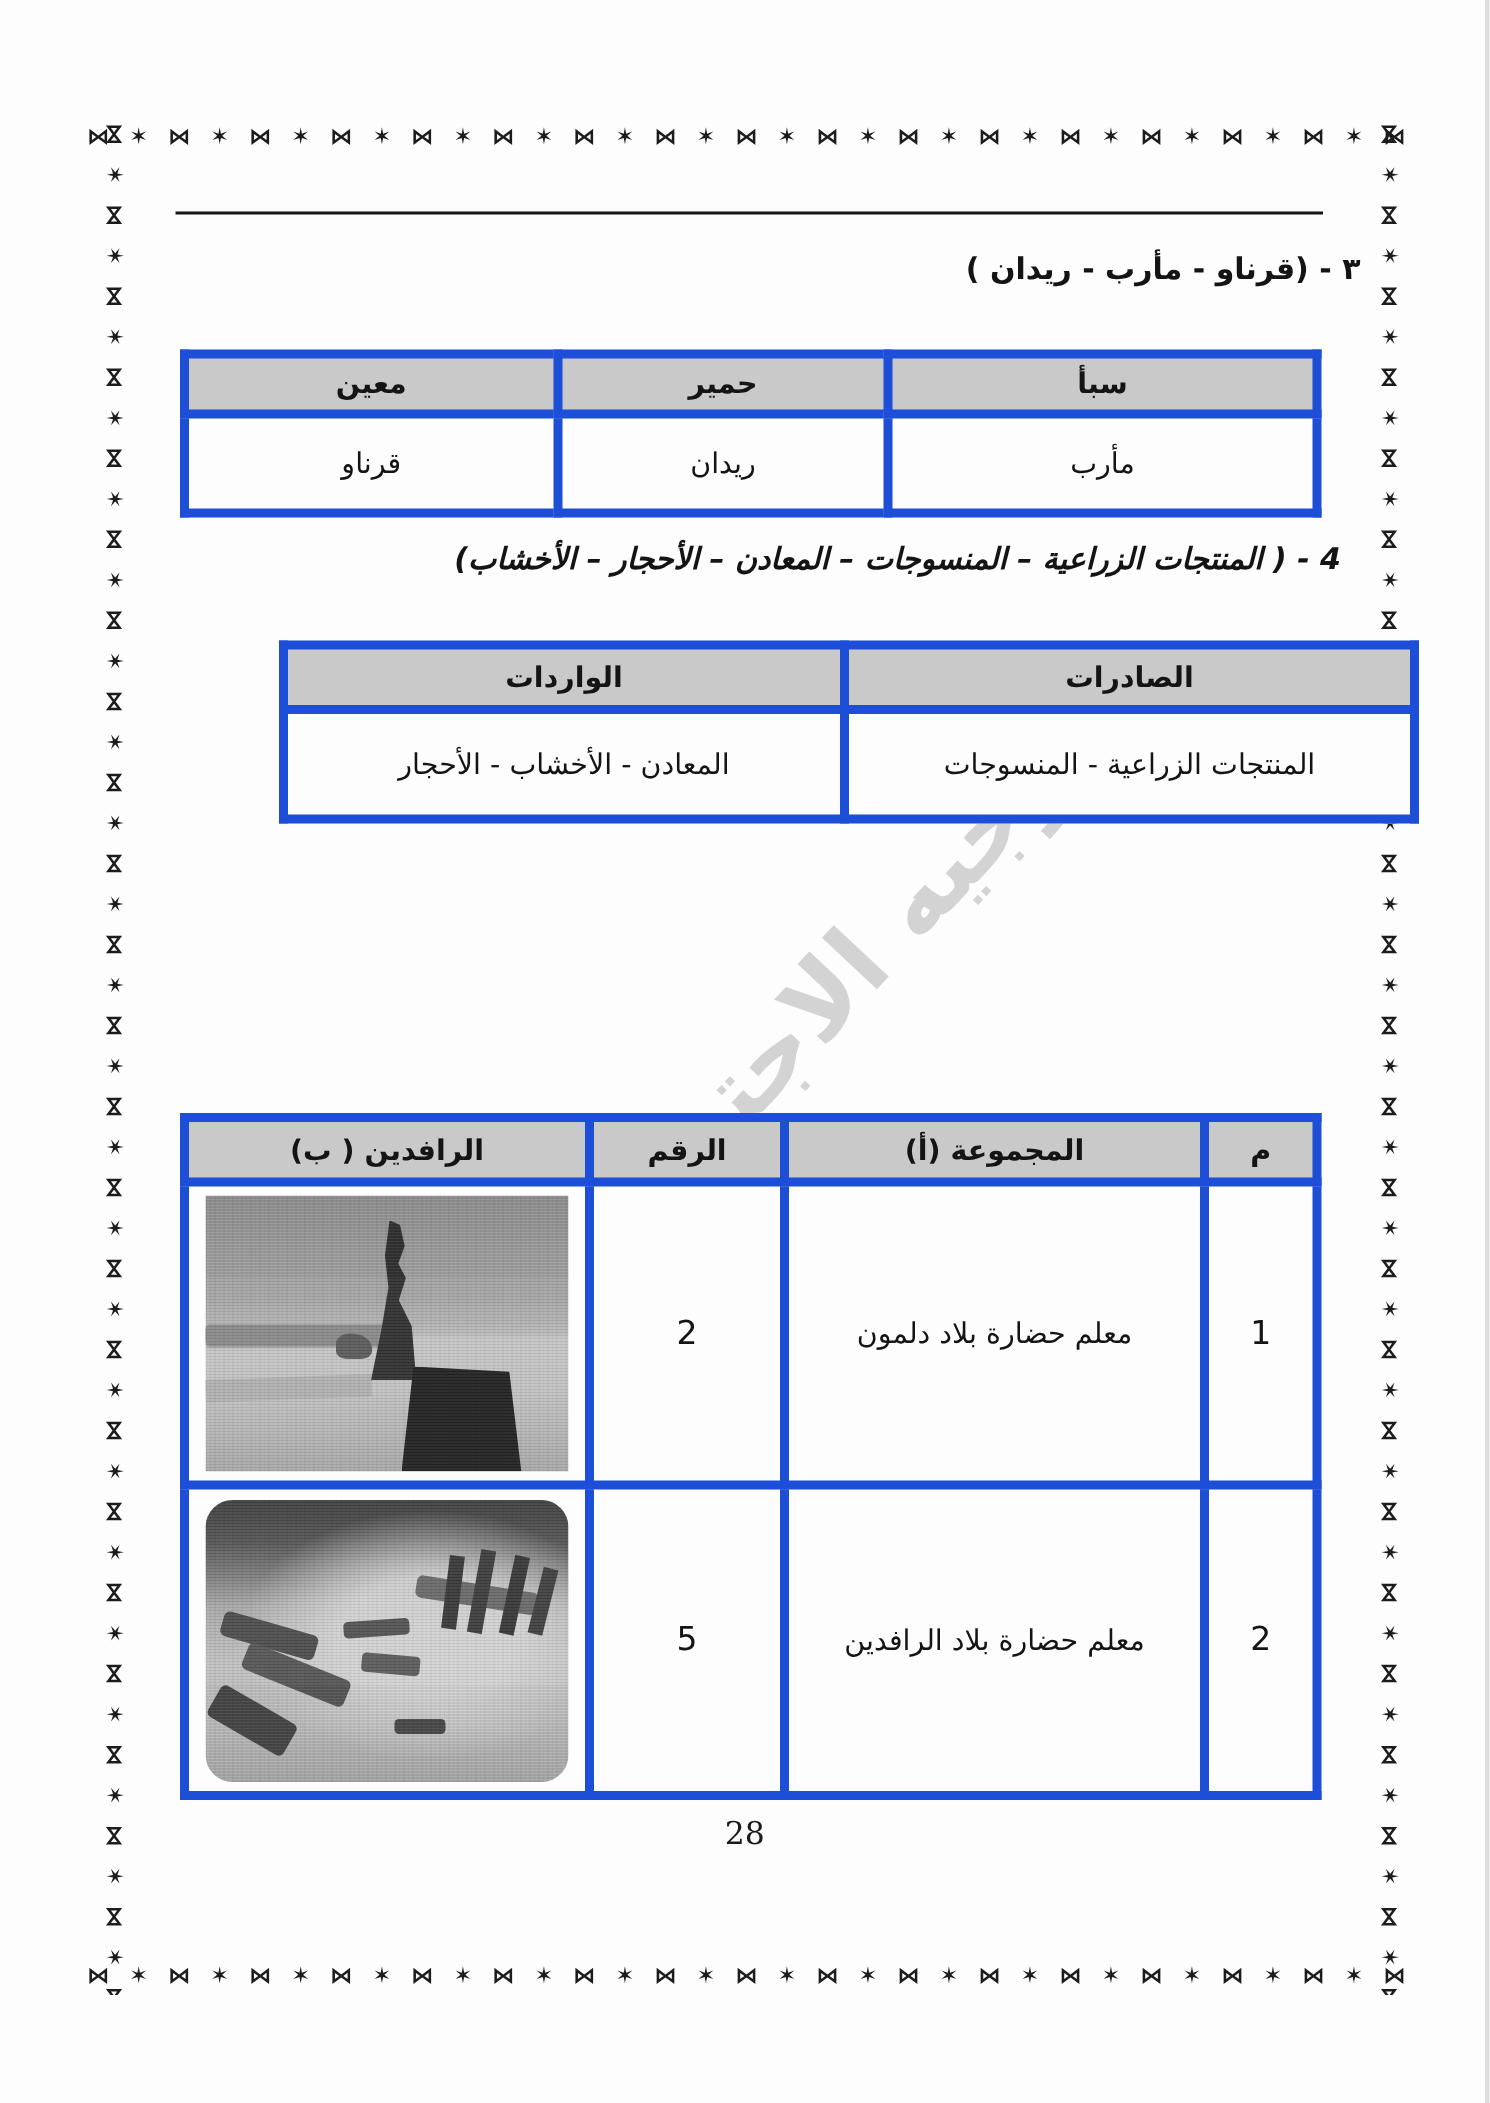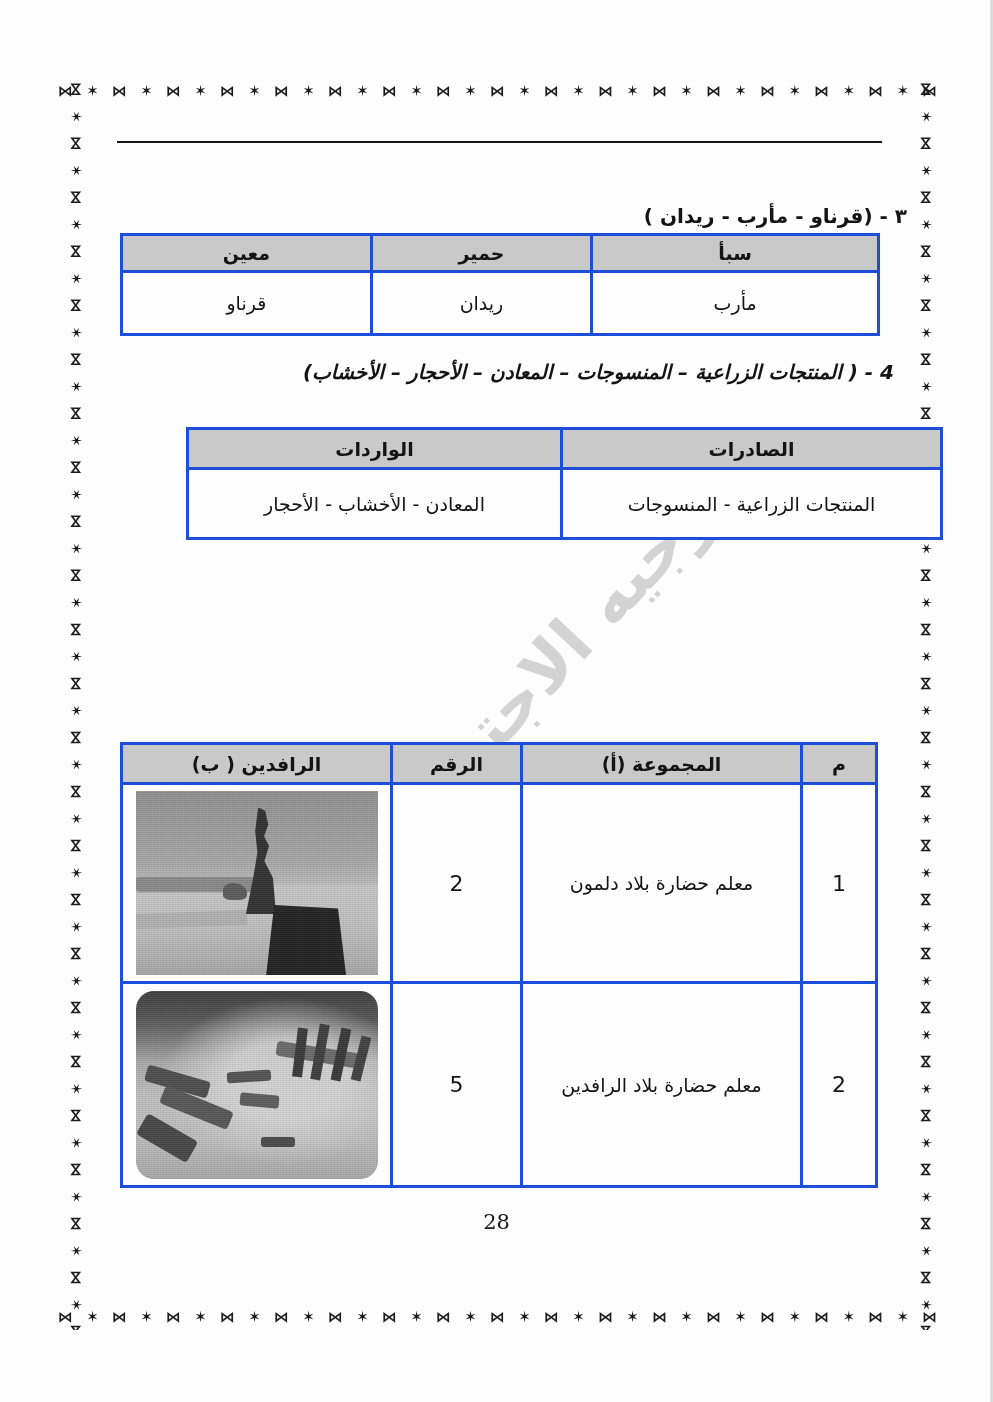--- a/index.html
+++ b/index.html
@@ -16,25 +16,25 @@
   }
   .orn-top{ left:58px; top:80px;  width:880px; }
   .orn-bottom{ left:58px; top:1306px; width:880px; }
   .orn-left{ left:87px;  top:82px; width:1248px; transform-origin:0 0; transform:rotate(90deg); }
   .orn-right{ left:937px; top:82px; width:1248px; transform-origin:0 0; transform:rotate(90deg); }
 
   .rule-top{ position:absolute; left:117px; top:141px; width:765px; height:2px; background:#161616; }
   .edge-right{ position:absolute; right:0; top:0; width:3px; height:100%; background:#dcdcdc; }
 
   .h-item{ position:absolute; direction:rtl; font-size:20px; font-weight:700; z-index:2; }
-  .h-item3{ top:167px; right:86px;margin-top:37px; }
+  .h-item3{ top:167px; right:86px; }
   .h-item4{ top:360px; right:99px;font-style:italic; }
 
   table{ border-collapse:collapse; table-layout:fixed; position:absolute; z-index:2; background:#fdfdfd; direction:rtl; }
-  th,td{ border:3px solid #1d4ed8; text-align:center; vertical-align:middle; padding:0; }
+  th,td{ border:6px solid #1d4ed8; text-align:center; vertical-align:middle; padding:0; }
   th{ background:#c9c9c9; font-size:19px; font-weight:700; }
   td{ font-size:19px; }
 
   .table-tribes{ left:120px; top:233px; width:760px; }
   .table-tribes th{ height:34px; }
   .table-tribes td{ height:60px; }
 
   .table-trade{ left:186px; top:427px; width:754px; }
   .table-trade th{ height:37px; }
   .table-trade td{ height:67px; }

